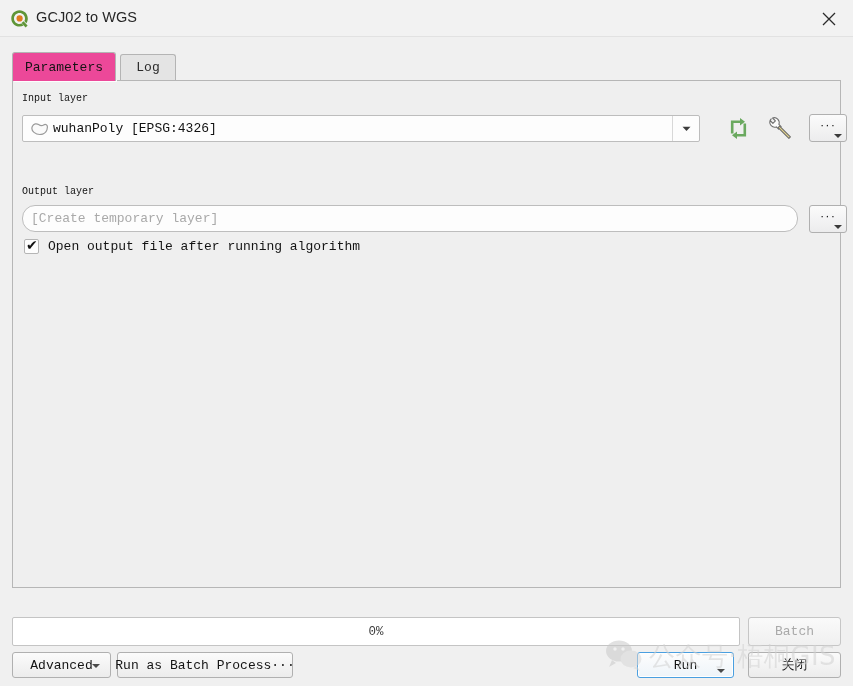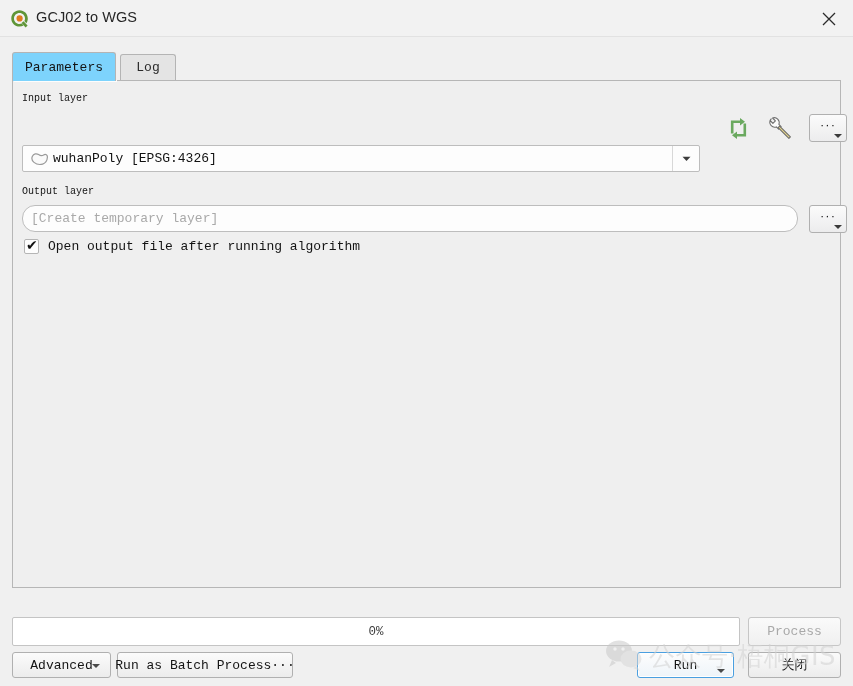--- a/index.html
+++ b/index.html
@@ -52,21 +52,21 @@
     box-sizing: border-box;
     display: flex; align-items: center; justify-content: center;
     font-family: "Liberation Mono", monospace;
     font-size: 13px;
     border: 1px solid #b4b4b4;
     border-bottom: none;
     border-radius: 3px 3px 0 0;
     cursor: pointer;
   }
   .tab.active {
-    background: #7dd3fc;
+    background: #ec4899;
     color: #141414;
     z-index: 3;
     height: 29px;
   }
   .tab.inactive {
     background: #e4e4e4;
     color: #2a2a2a;
     top: 2px;
     height: 26px;
     z-index: 1;
@@ -105,21 +105,20 @@
     box-sizing: border-box;
     background: #fdfdfd;
     border: 1px solid #bdbdbd;
     border-radius: 2px;
     display: flex; align-items: center;
   }
   #input-combo {
     left: 9px; top: 34px;
     width: 678px; height: 27px;
     cursor: pointer;
-    margin-top: 30px;
   }
   #poly-icon {
     margin-left: 7px; width: 19px; height: 14px; flex: none;
   }
   #input-combo-text {
     margin-left: 4px;
     font-family: "Liberation Mono", monospace;
     font-size: 13px;
     color: #111;
     white-space: nowrap;
@@ -369,21 +368,21 @@
     </span>
     <span>Open output file after running algorithm</span>
   </div>
 </div>
 
 <div id="progressbar">
   <span id="progress-text">0%</span>
 </div>
 
 <div class="btn disabled" id="cancel-btn">
-  <span>Process</span>
+  <span>Batch</span>
 </div>
 
 <div class="btn" id="advanced-btn">
   <span>Advanced</span>
   <span id="advanced-arrow"></span>
 </div>
 
 <div class="btn" id="batch-btn">
   <span>Run as Batch Process···</span>
 </div>

